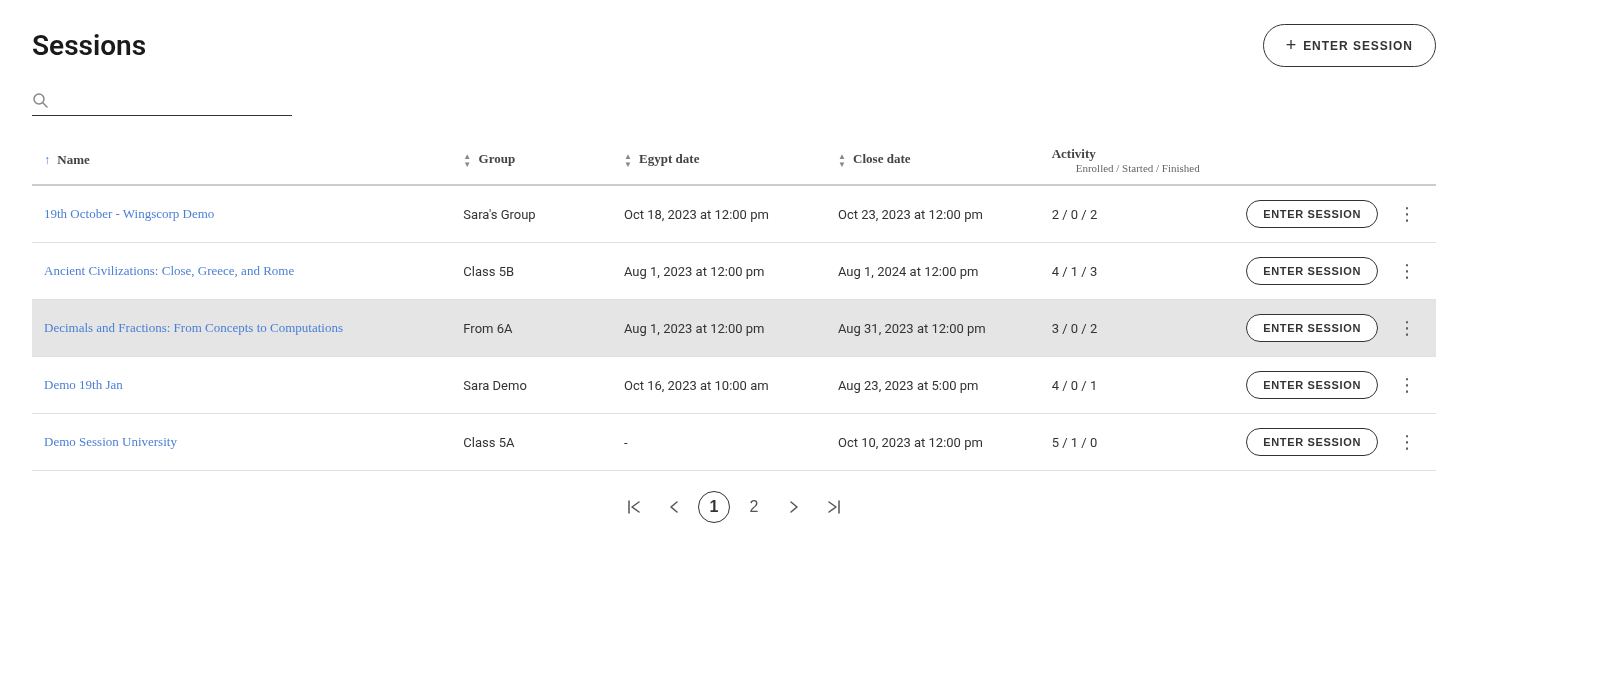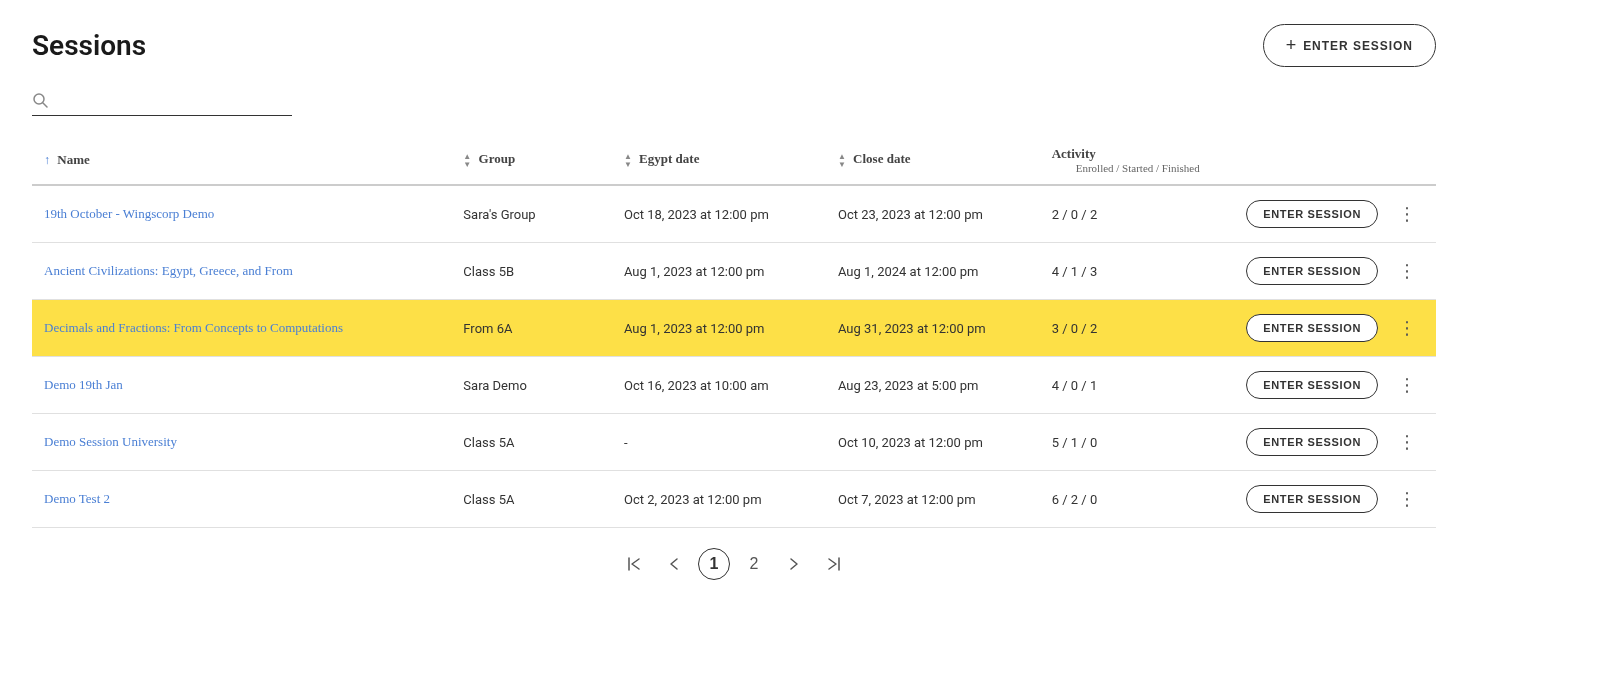--- a/index.html
+++ b/index.html
@@ -109,21 +109,21 @@
       flex-direction: column;
       margin-right: 4px;
       font-size: 8px;
       line-height: 1;
       color: #888;
       vertical-align: middle;
     }
     tbody tr {
       border-bottom: 1px solid #e0e0e0;
     }
-    tbody tr.highlighted { background: #fde047; }
+    tbody tr.highlighted { background: #e5e5e5; }
     tbody td {
       padding: 14px 12px;
       font-size: 13px;
       color: #333;
       vertical-align: middle;
     }
     .session-name {
       color: #4a7fd4;
       cursor: pointer;
       font-family: Liberation Serif, serif;
@@ -256,21 +256,21 @@
     <td>2 / 0 / 2</td>
     <td>
       <div class="actions-cell">
         <button class="enter-session-btn">ENTER SESSION</button>
         <button class="more-btn">⋮</button>
       </div>
     </td>
   </tr>
           <tr>
     <td>
-      <span class="session-name">Ancient Civilizations: Egypt, Greece, and From</span>
+      <span class="session-name">Ancient Civilizations: Close, Greece, and Rome</span>
     </td>
     <td>Class 5B</td>
     <td>Aug 1, 2023 at 12:00 pm</td>
     <td>Aug 1, 2024 at 12:00 pm</td>
     <td>4 / 1 / 3</td>
     <td>
       <div class="actions-cell">
         <button class="enter-session-btn">ENTER SESSION</button>
         <button class="more-btn">⋮</button>
       </div>
@@ -314,35 +314,20 @@
     <td>-</td>
     <td>Oct 10, 2023 at 12:00 pm</td>
     <td>5 / 1 / 0</td>
     <td>
       <div class="actions-cell">
         <button class="enter-session-btn">ENTER SESSION</button>
         <button class="more-btn">⋮</button>
       </div>
     </td>
   </tr>
-          <tr>
-    <td>
-      <span class="session-name">Demo Test 2</span>
-    </td>
-    <td>Class 5A</td>
-    <td>Oct 2, 2023 at 12:00 pm</td>
-    <td>Oct 7, 2023 at 12:00 pm</td>
-    <td>6 / 2 / 0</td>
-    <td>
-      <div class="actions-cell">
-        <button class="enter-session-btn">ENTER SESSION</button>
-        <button class="more-btn">⋮</button>
-      </div>
-    </td>
-  </tr>
         </tbody>
     </table>
   </div>
 
   <div class="pagination">
     <button class="page-btn">
       <svg width="16" height="16" viewBox="0 0 16 16" fill="none">
         <line x1="3" y1="2" x2="3" y2="14" stroke="#555" stroke-width="1.5" stroke-linecap="round"></line>
         <polyline points="13,3 6,8 13,13" stroke="#555" stroke-width="1.5" stroke-linecap="round" stroke-linejoin="round" fill="none"></polyline>
       </svg>

